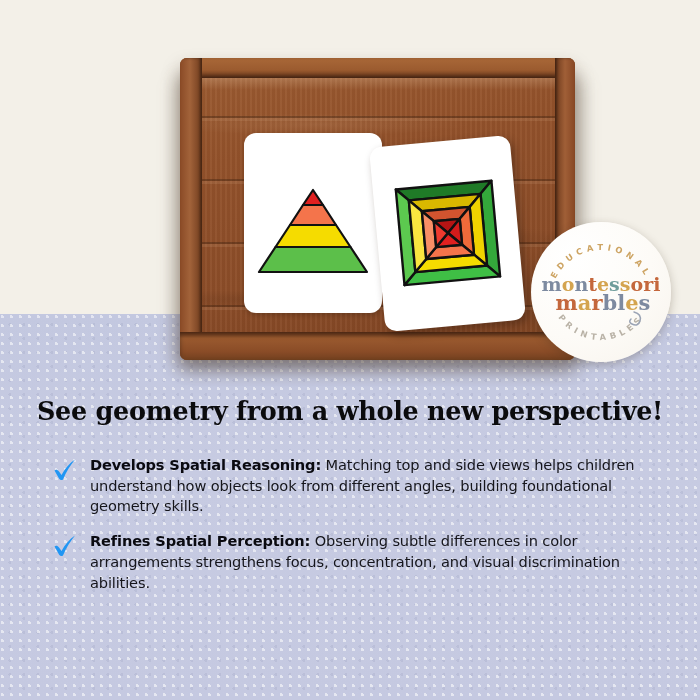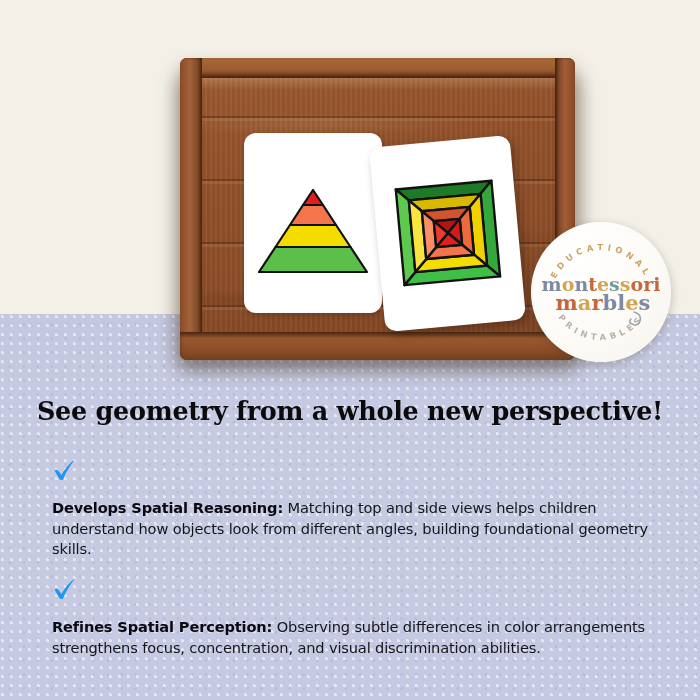--- a/index.html
+++ b/index.html
@@ -149,21 +149,20 @@
   .benefits {
     position: absolute;
     left: 52px; top: 455px;
     width: 610px;
   }
   .benefit {
     display: flex;
     align-items: flex-start;
     gap: 12px;
     margin-bottom: 14px;
-    flex-direction: column;
   }
   .check-icon { flex: 0 0 auto; margin-top: 3px; }
   .benefit-text {
     font-family: "DejaVu Sans", "Liberation Sans", sans-serif;
     font-size: 14.6px;
     line-height: 1.42;
     color: #15151b;
     letter-spacing: -0.15px;
   }
   .benefit-text .lead {

